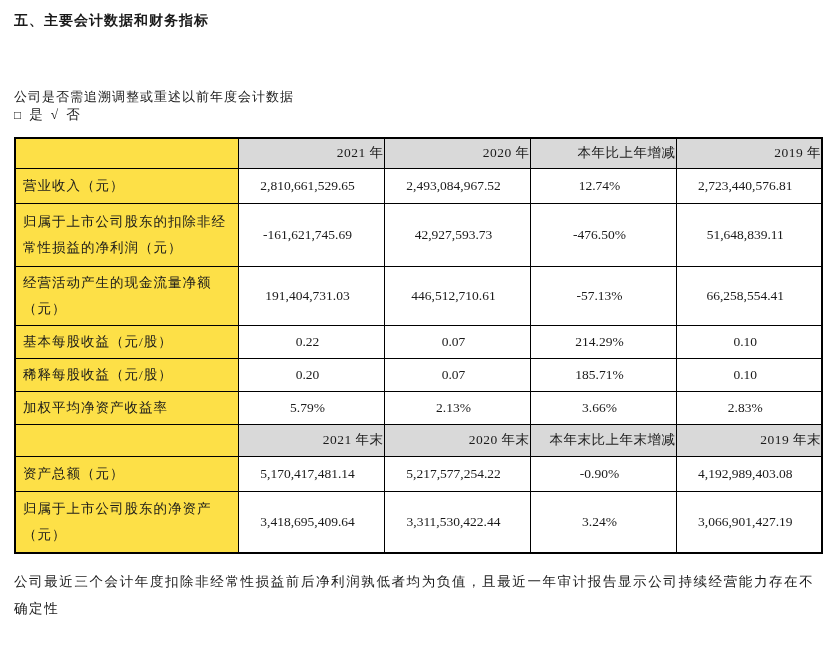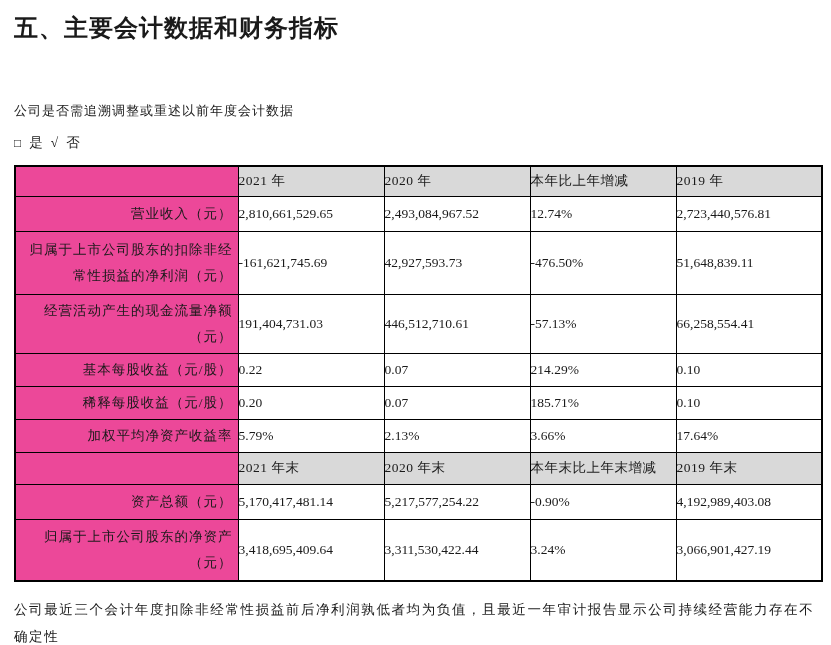--- a/index.html
+++ b/index.html
@@ -6,67 +6,66 @@
   html, body {
     width: 831px; height: 645px;
     background: #ffffff;
     color: #1a1a1a;
     font-family: "Liberation Serif", "DejaVu Serif", serif;
     overflow: hidden;
   }
   .page { padding: 10px 10px 0 14px; }
 
   .title {
-    font-size: 24px;
+    font-size: 14px;
     font-weight: bold;
     letter-spacing: 1px;
     margin-top: 2px;
   }
   .subtitle {
     font-size: 13px;
     letter-spacing: 1px;
     margin-top: 58px;
   }
   .options {
     font-size: 13.5px;
     letter-spacing: 1px;
-    margin-top: 14px;
   }
   .options .glyph { font-size: 12px; }
   .options span { margin-right: 7px; }
 
   table.fin {
     margin-top: 13px;
     border-collapse: collapse;
     table-layout: fixed;
     width: 807px;
     border: 2px solid #000;
   }
   table.fin td {
     border: 1px solid #000;
     font-size: 13.5px;
     vertical-align: middle;
     overflow: hidden;
   }
   td.lbl {
-    background: #ec4899;
-    text-align: right;
+    background: #fde047;
+    text-align: left;
     padding: 3px 5px 3px 7px;
     font-size: 14px;
     letter-spacing: 1px;
     line-height: 26px;
   }
   td.hdrc {
     background: #d9d9d9;
-    text-align: left;
+    text-align: right;
     letter-spacing: 0.5px;
   }
   td.num {
     background: #ffffff;
-    text-align: left;
+    text-align: center;
     padding-right: 7px;
   }
   .footnote {
     margin-top: 14px;
     font-size: 13.5px;
     letter-spacing: 1.6px;
     line-height: 27px;
     width: 808px;
   }
 </style>
@@ -139,21 +138,21 @@
         <td class="num">0.07</td>
         <td class="num">185.71%</td>
         <td class="num">0.10</td>
       </tr>
 
       <tr style="height:20px">
         <td class="lbl">加权平均净资产收益率</td>
         <td class="num">5.79%</td>
         <td class="num">2.13%</td>
         <td class="num">3.66%</td>
-        <td class="num">17.64%</td>
+        <td class="num">2.83%</td>
       </tr>
 
       <tr style="height:32px">
         <td class="lbl"></td>
         <td class="hdrc">2021 年末</td>
         <td class="hdrc">2020 年末</td>
         <td class="hdrc">本年末比上年末增减</td>
         <td class="hdrc">2019 年末</td>
       </tr>
 

